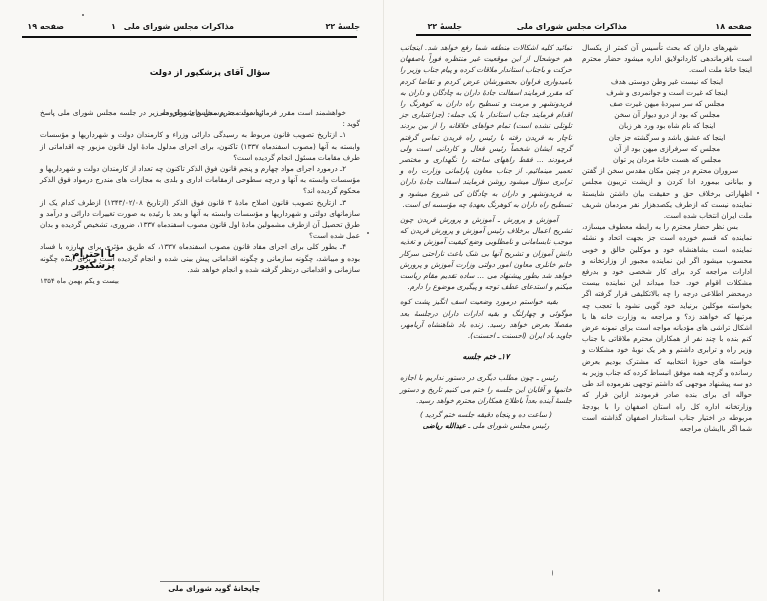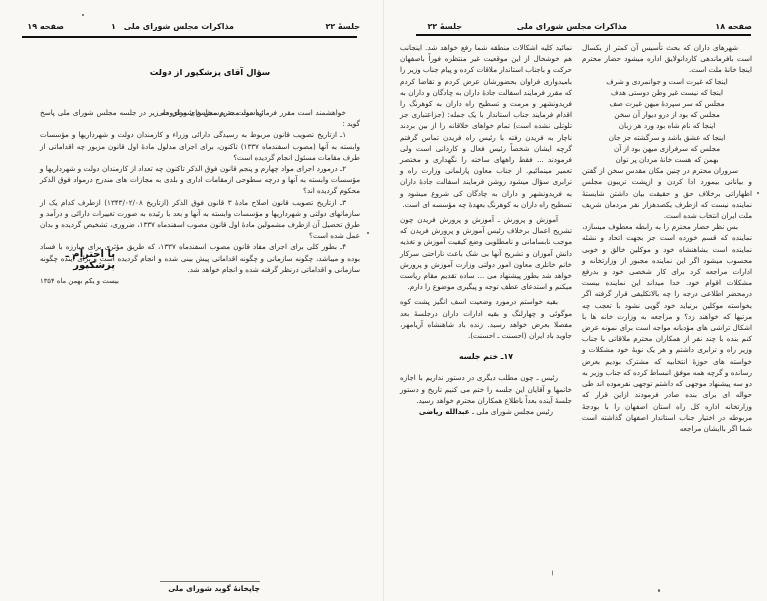--- a/index.html
+++ b/index.html
@@ -76,38 +76,39 @@
 <div class="page page-right">
   <div class="header" style="left:0;width:383px;">
     <span class="h-item" style="right:15px;">صفحه ۱۸</span>
     <span class="h-item" style="right:140px;">مذاکرات مجلس شورای ملی</span>
     <span class="h-item" style="right:305px;">جلسهٔ ۲۲</span>
   </div>
   <div class="rule" style="left:32px;top:34px;width:335px;"></div>
 
   <div class="block rtl txt" style="left:198px;top:42px;width:170px;">
     <p class="para indent">شهرهای داران که بحث تأسیس آن کمتر از یکسال است بافرماندهی کاردانولایق اداره میشود حضار محترم اینجا خانهٔ ملت است.</p>
+    <p class="para center">اینجا که نیست غیر وطن دوستی هدف</p>
     <p class="para center">اینجا که غیرت است و جوانمردی و شرف</p>
-    <p class="para center">اینجا که نیست غیر وطن دوستی هدف</p>
     <p class="para center">مجلس که سر سپردهٔ میهن غیرت صف</p>
     <p class="para center">مجلس که بود از درو دیوار آن سخن</p>
     <p class="para center">اینجا که نام شاه بود ورد هر زبان</p>
     <p class="para center">اینجا که عشق باشد و سرگشته جز جان</p>
     <p class="para center">مجلس که سرفرازی میهن بود از آن</p>
-    <p class="para center">بهمن که هست خانهٔ مردان پر توان</p>
+    <p class="para center">مجلس که هست خانهٔ مردان پر توان</p>
     <p class="para indent">سروران محترم در چنین مکان مقدس سخن از گفتن و بیانانی بیمورد ادا کردن و ازپشت تریبون مجلس اظهاراتی برخلاف حق و حقیقت بیان داشتن شایستهٔ نماینده نیست که ازطرف یکصدهزار نفر مردمان شریف ملت ایران انتخاب شده است.</p>
     <p class="para indent">بس نظر حضار محترم را به رابطه معطوف میسازد، نماینده که قسم خورده است جز بجهت اتحاد و نشئه نماینده است بشاهنشاه خود و موکلین خالق و خوبی محسوب میشود اگر این نماینده مجبور از وزارتخانه و ادارات مراجعه کرد برای کار شخصی خود و بدرفع مشکلات اقوام خود. خدا میداند این نماینده بیست درمحضر اطلاعی درجه را چه بالاتکلیفی قرار گرفته اگر بخواسته موکلین برنیاید خود گویی نشود با تعجب چه مرتبها که خواهند زد؟ و مراجعه به وزارت خانه ها با اشکال تراشی های مؤدبانه مواجه است برای نمونه عرض کنم بنده با چند نفر از همکاران محترم ملاقاتی با جناب وزیر راه و ترابری داشتم و هر یک نوبهٔ خود مشکلات و خواسته های حوزهٔ انتخابیه که مشترک بودیم بعرض رسانده و گرچه همه موفق انبساط کرده که جناب وزیر به دو سه پیشنهاد موجهی که داشتم توجهی نفرموده اند طی حواله ای برای بنده صادر فرمودند ازاین قرار که وزارتخانه اداره کل راه استان اصفهان را با بودجهٔ مربوطه در اختیار جناب استاندار اصفهان گذاشته است شما اگر باایشان مراجعه</p>
   </div>
 
-  <div class="block rtl txt" style="left:16px;top:42px;width:172px;">
+  <div class="block rtl txt" style="left:16px;top:42px;width:172px;font-style:italic;">
     <p class="para">نمائید کلیه اشکالات منطقه شما رفع خواهد شد. اینجانب هم خوشحال از این موقعیت غیر منتظره فوراً باصفهان حرکت و باجناب استاندار ملاقات کرده و پیام جناب وزیر را بامیدواری فراوان بحضورشان عرض کردم و تقاضا کردم که مقرر فرمایند اسفالت جادهٔ داران به چادگان و داران به فریدونشهر و مرمت و تسطیح راه داران به کوهرنگ را اقدام فرمایند جناب استاندار با یک جمله: (جزاعتباری جز تلوتلی نشده است) تمام خواهای خلاقانه را از بین بردند ناچار به فریدن رفته با رئیس راه فریدن تماس گرفتم گرچه ایشان شخصاً رئیس فعال و کاردانی است ولی فرمودند ... فقط راههای ساخته را نگهداری و مختصر تعمیر مینمائیم. از جناب معاون پارلمانی وزارت راه و ترابری سؤال میشود روشن فرمایند اسفالت جادهٔ داران به فریدونشهر و داران به چادگان کی شروع میشود و تسطیح راه داران به کوهرنگ بعهدهٔ چه مؤسسه ای است.</p>
     <p class="para indent" style="margin-top:4px;">آموزش و پرورش ـ آموزش و پرورش فریدن چون تشریح اعمال برخلاف رئیس آموزش و پرورش فریدن که موجب نابسامانی و نامطلوبی وضع کیفیت آموزش و تغذیه دانش آموزان و تشریح آنها بی شک باعث ناراحتی سرکار خانم خانلری معاون امور دولتی وزارت آموزش و پرورش خواهد شد بطور پیشنهاد می ... ساده تقدیم مقام ریاست میکنم و استدعای عطف توجه و پیگیری موضوع را دارم.</p>
     <p class="para indent" style="margin-top:4px;">بقیه خواستم درمورد وضعیت اسف انگیز پشت کوه موگوئی و چهارلنگ و بقیه ادارات داران درجلسهٔ بعد مفصلا بعرض خواهد رسید. زنده باد شاهنشاه آریامهر، جاوید باد ایران (احسنت ـ احسنت).</p>
     <p class="para center bold" style="margin:10px 0;font-size:7.8px;">۱۷ـ ختم جلسه</p>
     <p class="para indent">رئیس ـ چون مطلب دیگری در دستور نداریم با اجازه خانمها و آقایان این جلسه را ختم می کنیم تاریخ و دستور جلسهٔ آینده بعداً باطلاع همکاران محترم خواهد رسید.</p>
+    <p class="para center" style="margin-top:3px;">( ساعت ده و پنجاه دقیقه جلسه ختم گردید )</p>
     <p class="para center">
       <span>رئیس مجلس شورای ملی ـ</span>
       <span class="bold">عبدالله ریاضی</span>
     </p>
   </div>
 </div>
 
 <div class="speck" style="left:82px;top:14px;width:2px;height:2px;"></div>
 <div class="speck" style="left:367px;top:232px;width:2px;height:2px;"></div>
 <div class="speck" style="left:757px;top:192px;width:2px;height:2px;"></div>

